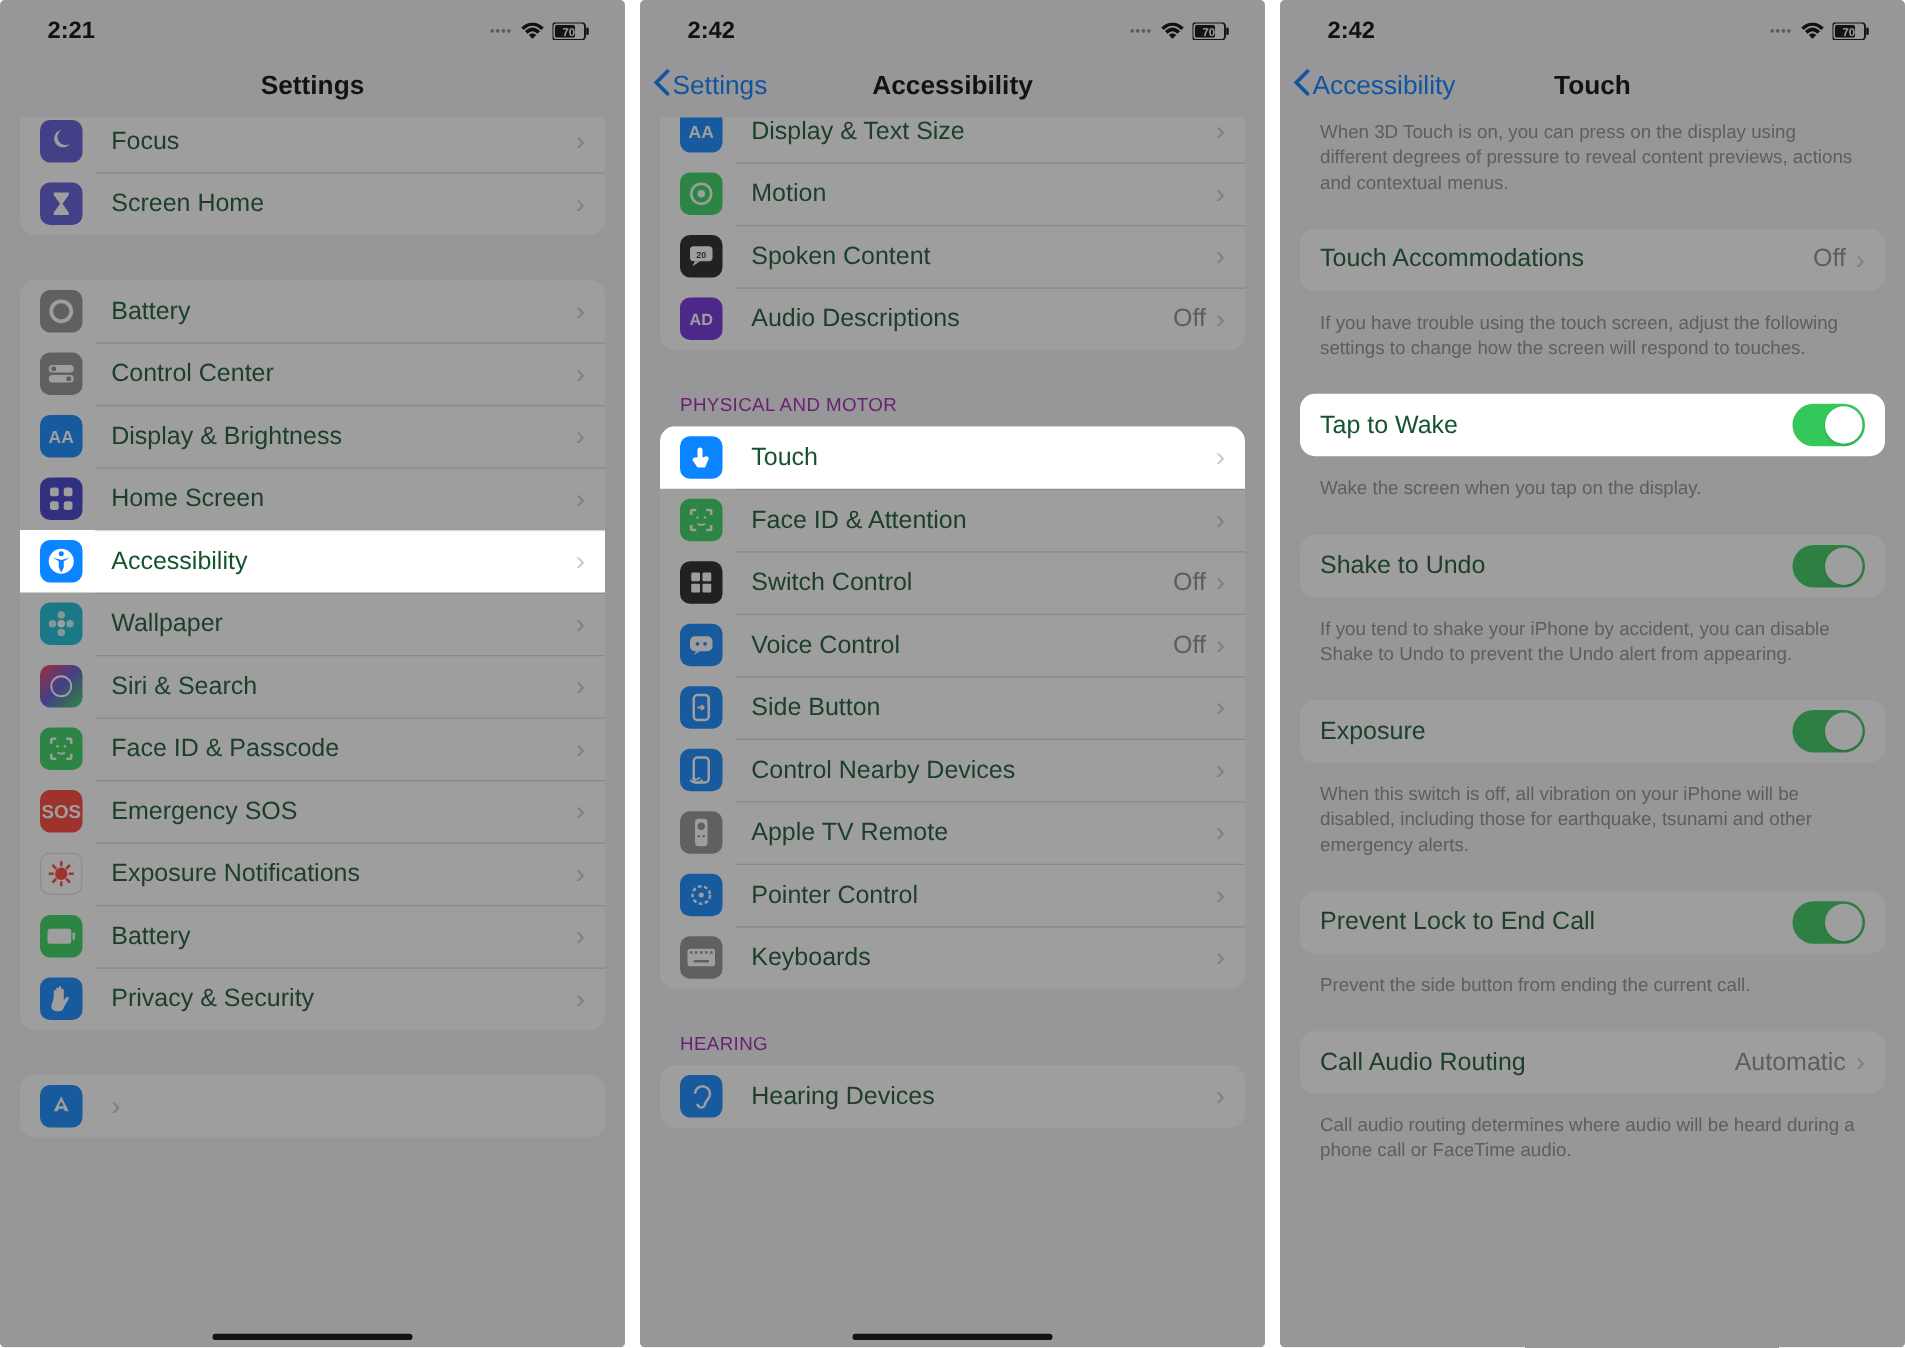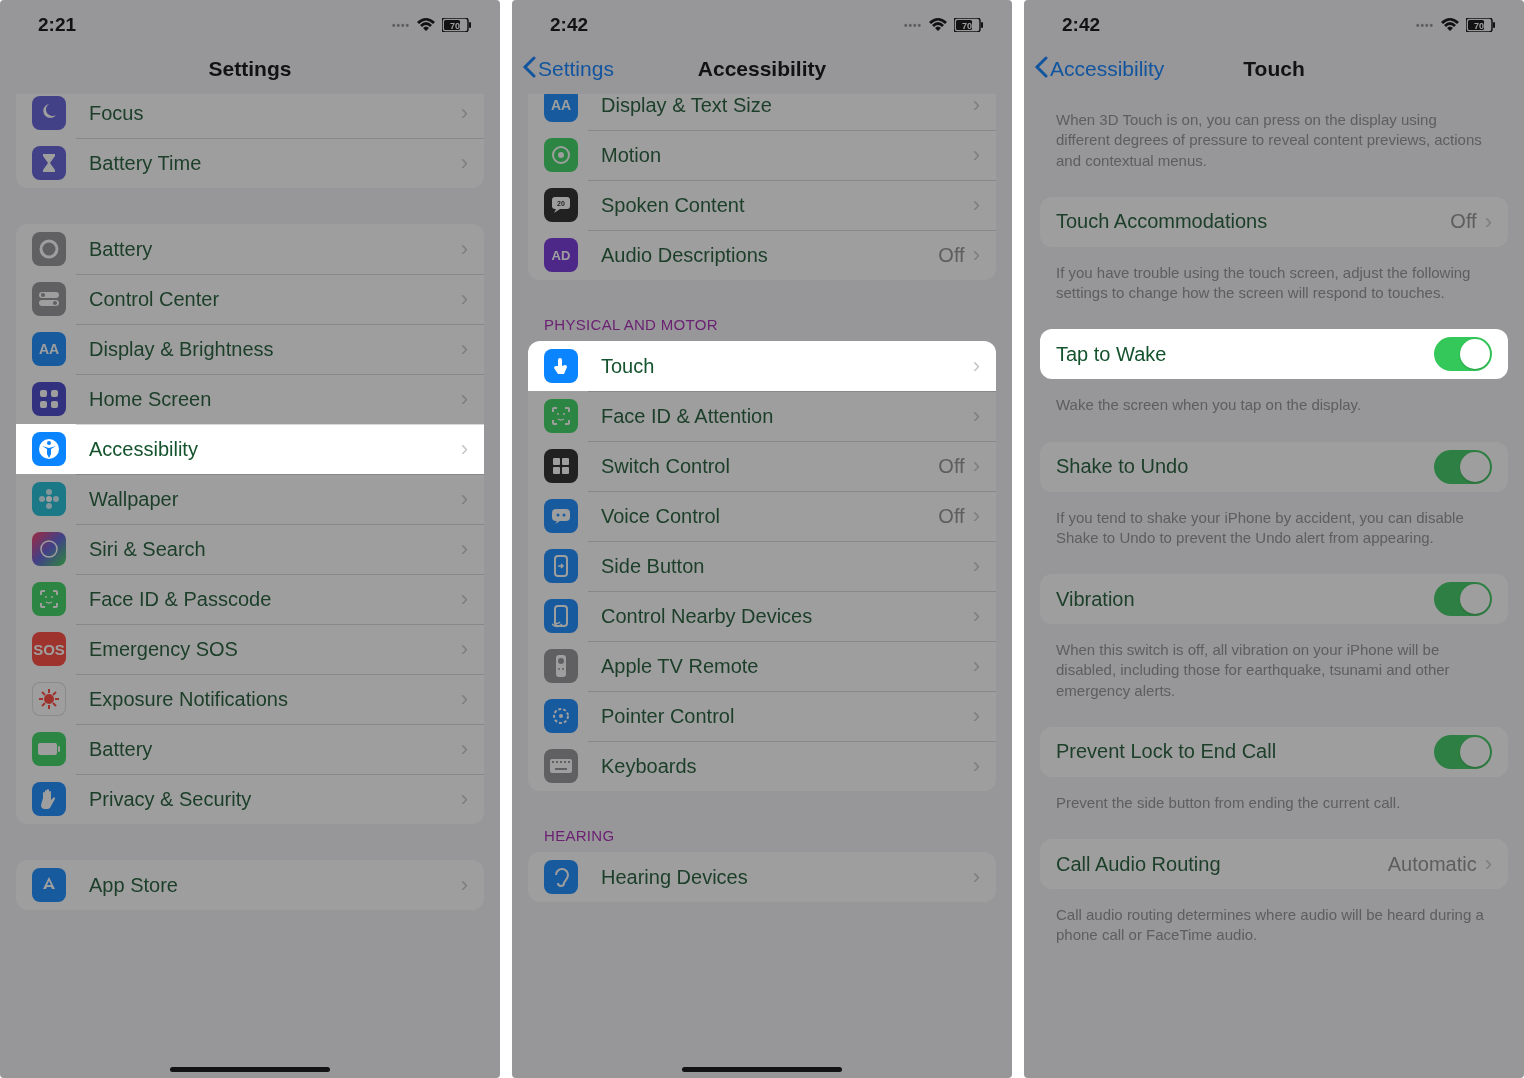--- a/index.html
+++ b/index.html
@@ -166,21 +166,21 @@
     background:#000;
     border-radius:3px;
   }
   .scroll-area {
     position: absolute;
     top: 50px; left:0; right:0; bottom:0;
     overflow: hidden;
   }
   .sc1 .scroll-area { top: 94px; }
   .sc2 .scroll-area { top: 94px; }
-  .sc3 .scroll-area { top: 94px; }
+  .sc3 .scroll-area { top: 80px; }
 </style>
 </head>
 <body>
 
 <div class="screen sc1">
   <div class="dim-overlay"></div>
 
   <div class="statusbar">
     <span>2:21</span>
     <span class="right">
@@ -216,21 +216,21 @@
         </div>
         <span class="label">Focus</span>
         <span class="chevron">›</span>
       </div>
       <div class="row">
         <div class="icon-sq" style="background:#5856d6">
           <svg width="16" height="20" viewBox="0 0 16 20">
               <path d="M2 1h12v2l-5 7 5 7v2H2v-2l5-7-5-7z" fill="#fff"></path>
             </svg>
         </div>
-        <span class="label">Battery Time</span>
+        <span class="label">Screen Home</span>
         <span class="chevron">›</span>
       </div>
     </div>
 
     <div class="group">
       <div class="row">
         <div class="icon-sq" style="background:#8e8e93">
           <svg width="22" height="22" viewBox="0 0 22 22">
               <circle cx="11" cy="11" r="8" fill="none" stroke="#fff" stroke-width="3"></circle>
               <circle cx="11" cy="11" r="3" fill="#8e8e93"></circle>
@@ -361,21 +361,20 @@
       </div>
     </div>
 
     <div class="group">
       <div class="row">
         <div class="icon-sq" style="background:#0a84ff">
           <svg width="22" height="22" viewBox="0 0 22 22">
               <path d="M11 3l-6 12h3l1-2h4l1 2h3z M9 11l2-4 2 4z" fill="#fff"></path>
             </svg>
         </div>
-        <span class="label">App Store</span>
         <span class="chevron">›</span>
       </div>
     </div>
   </div>
   <div class="home-indicator"></div>
 </div>
 
 <div class="screen sc2">
   <div class="dim-overlay"></div>
 
@@ -628,21 +627,21 @@
     <div class="group">
       <div class="row no-icon">
         <span class="label">Shake to Undo</span>
         <div class="toggle"></div>
       </div>
     </div>
     <div class="group-footer">If you tend to shake your iPhone by accident, you can disable Shake to Undo to prevent the Undo alert from appearing.</div>
 
     <div class="group">
       <div class="row no-icon">
-        <span class="label">Vibration</span>
+        <span class="label">Exposure</span>
         <div class="toggle"></div>
       </div>
     </div>
     <div class="group-footer">When this switch is off, all vibration on your iPhone will be disabled, including those for earthquake, tsunami and other emergency alerts.</div>
 
     <div class="group">
       <div class="row no-icon">
         <span class="label">Prevent Lock to End Call</span>
         <div class="toggle"></div>
       </div>

